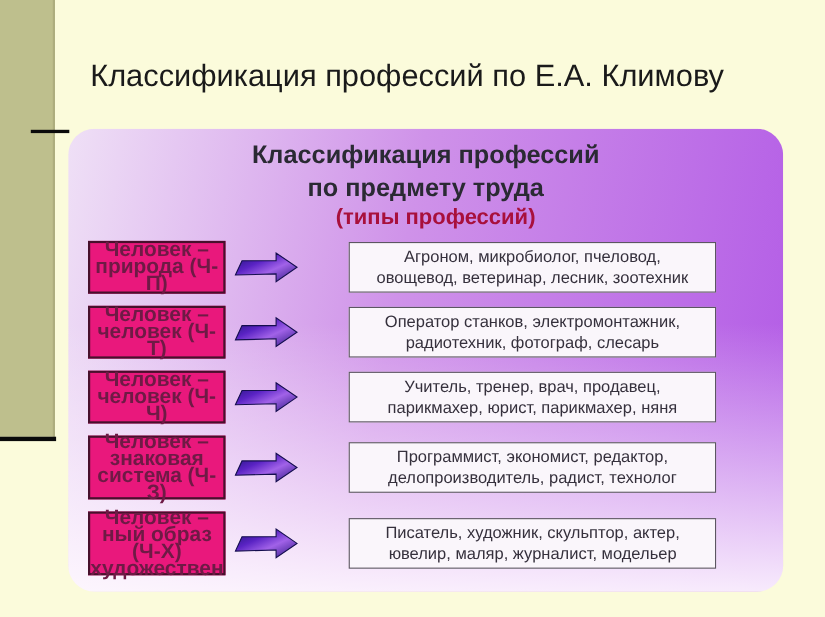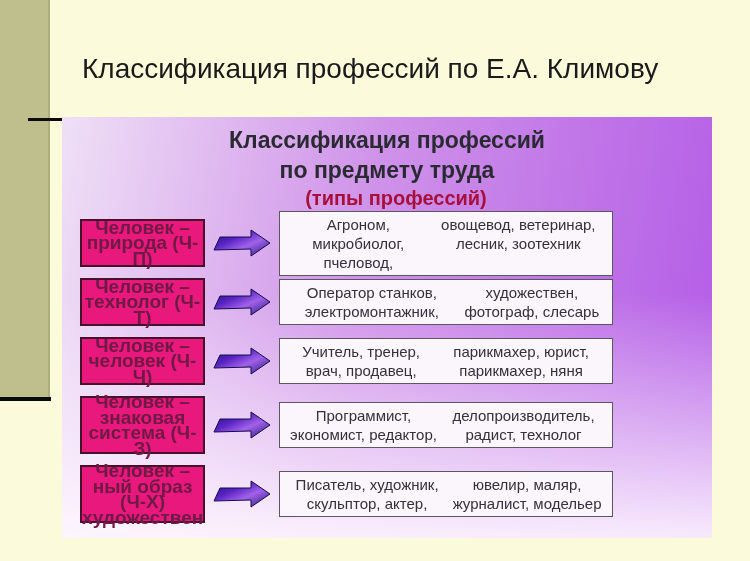--- a/index.html
+++ b/index.html
@@ -29,20 +29,21 @@
   .slide-title{
     position:absolute; left:82px; top:52px; width:600px; margin:0;
     font-family:Liberation Sans, sans-serif; font-weight:normal;
     font-size:28px; line-height:34px; color:var(--title-text,#1A1A1A);
   }
   .panel{
     position:absolute; left:62px; top:117px; width:650px; height:421px;
     background:
       linear-gradient(to bottom, rgba(255,255,255,0) 42%, rgba(255,250,255,0.9) 100%),
       linear-gradient(100deg, #EFE0F6 0%, #CF92E9 45%, #B25AE6 100%);
+    border-radius: 24px;
   }
   .panel-title{ text-align:center; padding-top:8px; }
   .panel-title .t-line{
     display:block; font-weight:bold; font-size:23px; line-height:30px;
     color:var(--panel-title-text,#2A2A33);
   }
   .panel-title .t-sub{
     display:block; font-weight:bold; font-size:20px; line-height:26px;
     color:var(--subtitle-red,#A8103C);
     margin-left:18px;
@@ -65,22 +66,22 @@
     display:block; font-weight:bold; font-size:19px; line-height:15.5px;
     color:var(--magenta-text,#6E1A45);
   }
   .arrow-wrap{
     flex:0 0 58px; margin:0 8px; display:flex; align-items:center; justify-content:center;
   }
   .prof-box{
     flex:0 0 334px; box-sizing:border-box; align-self:center; min-height:44px;
     background:var(--box-bg,#FAF6FB);
     border:1px solid var(--box-border,#5C5662);
-    display:flex; flex-direction:row; justify-content:center;
-    text-align:center; padding:3px 6px;
+    display:flex; flex-direction:column; justify-content:center;
+    text-align:center; padding:3px 6px;margin-left:38px;
   }
   .prof-box span{
     display:block; font-size:15px; line-height:19px; color:var(--box-text,#35303C);
   }
 </style>
 </head>
 <body>
 
 <div class="slide">
 
@@ -121,30 +122,30 @@
       </div>
       <div class="prof-box">
         <span>Агроном, микробиолог, пчеловод,</span>
         <span>овощевод, ветеринар, лесник, зоотехник</span>
       </div>
     </div>
 
     <div class="row h2 r2">
       <div class="type-box">
         <span>Человек –</span>
-        <span>технолог (Ч-Т)</span>
+        <span>человек (Ч-Т)</span>
       </div>
       <div class="arrow-wrap">
         <svg width="58" height="30" viewBox="0 0 58 30">
           <polygon points="7,9 38,9 38,2 57,15 38,28 38,21 1,22" fill="url(#ag)" stroke="#140E4E" stroke-width="1"></polygon>
         </svg>
       </div>
       <div class="prof-box">
         <span>Оператор станков, электромонтажник,</span>
-        <span>художествен, фотограф, слесарь</span>
+        <span>радиотехник, фотограф, слесарь</span>
       </div>
     </div>
 
     <div class="row h2 r3">
       <div class="type-box">
         <span>Человек –</span>
         <span>человек (Ч- Ч)</span>
       </div>
       <div class="arrow-wrap">
         <svg width="58" height="30" viewBox="0 0 58 30">

